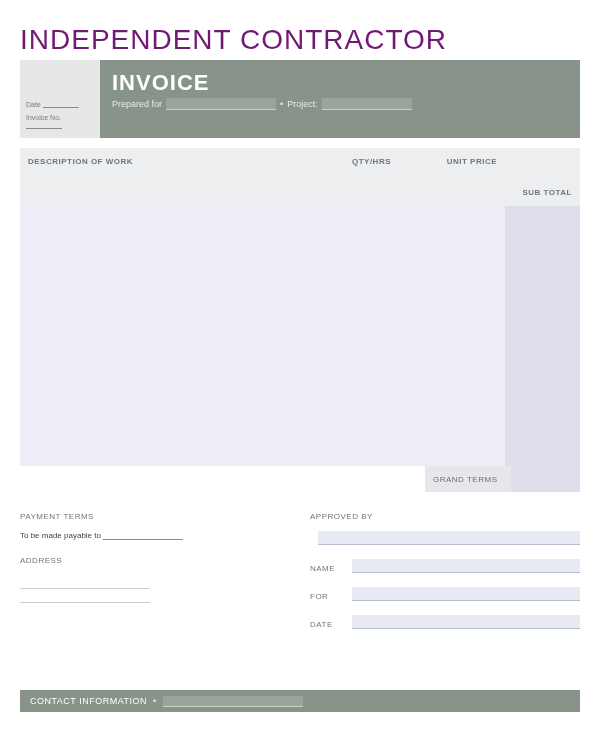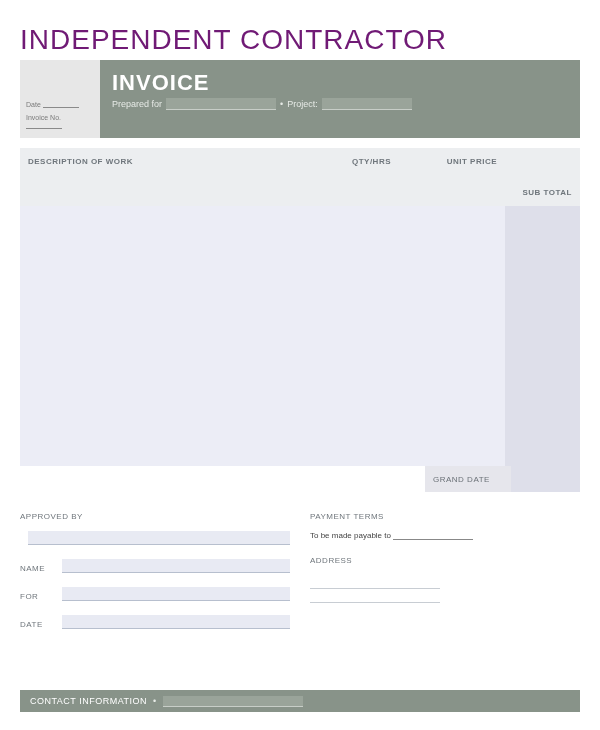--- a/index.html
+++ b/index.html
@@ -214,56 +214,56 @@
   <div class="col-sub">SUB TOTAL</div>
 </div>
 
 <div class="item-area">
   <div class="item-main"></div>
   <div class="item-sub"></div>
 </div>
 
 <div class="total-row">
   <div class="total-spacer"></div>
-  <div class="total-label">GRAND DATE</div>
+  <div class="total-label">GRAND TERMS</div>
   <div class="total-val"></div>
 </div>
 
 <div class="bottom">
-  <div class="box">
-    <p class="section-title">APPROVED BY</p>
-    <div class="approve-row first">
-      <span class="lbl"></span>
-      <span class="line"></span>
-    </div>
-    <div class="approve-row">
-      <span class="lbl">NAME</span>
-      <span class="line"></span>
-    </div>
-    <div class="approve-row">
-      <span class="lbl">FOR</span>
-      <span class="line"></span>
-    </div>
-    <div class="approve-row">
-      <span class="lbl">DATE</span>
-      <span class="line"></span>
-    </div>
-  </div>
-
   <div class="box">
     <p class="section-title">PAYMENT TERMS</p>
     <p class="payable">
       <span>To be made payable to</span>
       <span class="pblank"></span>
     </p>
     <p class="section-title" style="margin-top:16px;">ADDRESS</p>
     <div class="addr-lines">
       <div class="aline"></div>
       <div class="aline"></div>
     </div>
   </div>
+
+  <div class="box">
+    <p class="section-title">APPROVED BY</p>
+    <div class="approve-row first">
+      <span class="lbl"></span>
+      <span class="line"></span>
+    </div>
+    <div class="approve-row">
+      <span class="lbl">NAME</span>
+      <span class="line"></span>
+    </div>
+    <div class="approve-row">
+      <span class="lbl">FOR</span>
+      <span class="line"></span>
+    </div>
+    <div class="approve-row">
+      <span class="lbl">DATE</span>
+      <span class="line"></span>
+    </div>
+  </div>
 </div>
 
 <div class="footer-bar">
   <span>CONTACT INFORMATION</span>
   <span class="dot">•</span>
   <span class="ffield"></span>
 </div>
 
 </body></html>

